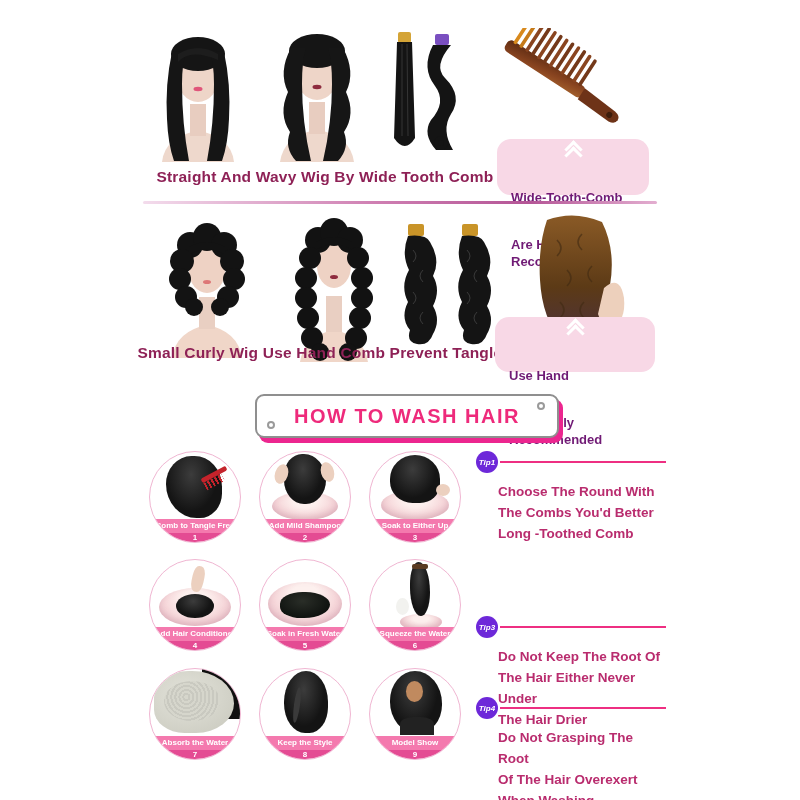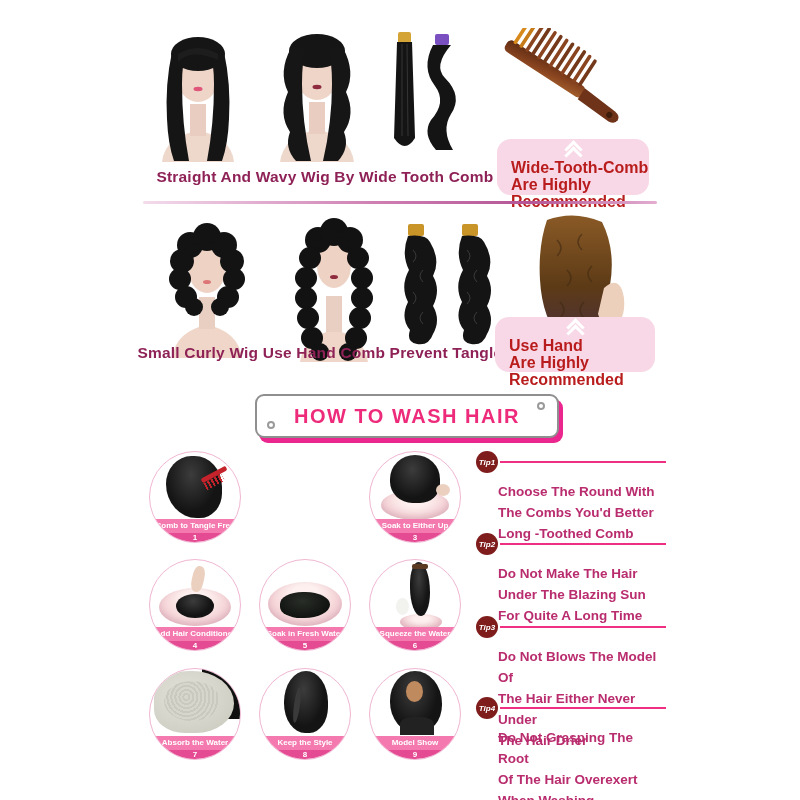--- a/index.html
+++ b/index.html
@@ -5,21 +5,21 @@
   html,body{margin:0;padding:0;background:#fff;font-family:"Liberation Sans",sans-serif;}
   #canvas{position:relative;width:800px;height:800px;background:#ffffff;overflow:hidden;margin:0 auto;}
   .abs{position:absolute;}
   .pz{position:absolute;}
 
   
   .caption{position:absolute;text-align:center;font-weight:bold;font-size:15.5px;color:#8e2156;letter-spacing:.2px;}
 
   
   .rec-badge{position:absolute;background:#f8d8e6;border-radius:14px;padding:20px 0 8px 14px;box-sizing:border-box;}
-  .rec-badge .line{font-size:16px;font-weight:bold;color:#b91c1c;line-height:17px;}
+  .rec-badge .line{font-size:13px;font-weight:bold;color:#701a75;line-height:17px;margin-top:30px;}
   .chev-wrap{position:absolute;top:4px;left:50%;transform:translateX(-50%);width:16px;height:16px;}
   .chev{position:absolute;left:2px;width:10px;height:10px;border-left:3px solid #fff;border-top:3px solid #fff;transform:rotate(45deg);}
   .chev.c1{top:0;}
   .chev.c2{top:6px;}
 
   .divider{position:absolute;height:3px;background:linear-gradient(90deg,#f3dcec 0%,#cf7fb2 45%,#b45596 75%,#e3aed0 100%);border-radius:2px;}
 
   
   .banner{position:absolute;background:#fff;border:2px solid #8f8f8f;border-radius:9px;box-shadow:4px 5px 0 0 #ec268f;display:flex;align-items:center;justify-content:center;}
   .banner-title{font-size:20px;font-weight:bold;color:#ee2a7b;letter-spacing:1.5px;text-align:right;}
@@ -31,21 +31,21 @@
   .step-num{position:absolute;left:0;right:0;bottom:0;height:9px;background:#e44b93;color:#fff;font-size:8px;font-weight:bold;text-align:center;line-height:9px;z-index:5;}
 
   .hair{background:radial-gradient(ellipse at 45% 30%,#3c3c3c 0%,#141414 60%);}
   .bowl{background:radial-gradient(ellipse at 50% 30%,#fdf0ee 25%,#f6d7da 60%,#ecc3cc 100%);box-shadow:inset 0 -3px 6px rgba(180,120,140,.35);border-radius:50%;}
   .skin{background:#ecd0bf;}
   .towel{background:radial-gradient(ellipse at 40% 40%,#e3e3da,#c8c8bd);}
 
   
   .tip{position:absolute;left:476px;width:190px;}
   .tip-head{display:flex;align-items:center;}
-  .tip-badge{width:22px;height:22px;border-radius:50%;background:#7f1d1d;color:#fff;font-size:8px;font-style:italic;font-weight:bold;display:flex;align-items:center;justify-content:center;flex:0 0 22px;}
+  .tip-badge{width:22px;height:22px;border-radius:50%;background:#6d28d9;color:#fff;font-size:8px;font-style:italic;font-weight:bold;display:flex;align-items:center;justify-content:center;flex:0 0 22px;}
   .tip-line{flex:1;height:2px;background:#ee2f82;margin-left:2px;}
   .tip-text{margin:8px 0 0 22px;color:#b92c6e;font-weight:bold;font-size:13.5px;line-height:21px;}
 </style>
 </head>
 <body>
 
 <div id="canvas">
 
   <svg class="abs" style="left:142px;top:24px;" width="112" height="138" viewBox="0 0 112 138">
     <path d="M20,138 Q23,112 56,107 Q89,112 92,138 Z" fill="#eed8cc"></path>
@@ -208,20 +208,28 @@
   </div>
 
   <div class="step" style="left:149px;top:451px;">
     <div class="pz hair" style="left:16px;top:4px;width:56px;height:62px;border-radius:48% 52% 42% 58%;"></div>
     <div class="pz" style="left:50px;top:20px;width:28px;height:5px;background:#c5232b;transform:rotate(-28deg);border-radius:2px;"></div>
     <div class="pz" style="left:54px;top:26px;width:20px;height:8px;background:repeating-linear-gradient(90deg,#c5232b 0 2px,transparent 2px 4px);transform:rotate(-28deg);"></div>
     <div class="step-ribbon">Comb to Tangle Free</div>
     <div class="step-num">1</div>
   </div>
 
+  <div class="step" style="left:259px;top:451px;">
+    <div class="pz bowl" style="left:12px;top:40px;width:66px;height:28px;"></div>
+    <div class="pz hair" style="left:24px;top:2px;width:42px;height:50px;border-radius:45% 55% 50% 50%;"></div>
+    <div class="pz skin" style="left:15px;top:12px;width:13px;height:20px;border-radius:50%;transform:rotate(18deg);"></div>
+    <div class="pz skin" style="left:61px;top:10px;width:13px;height:20px;border-radius:50%;transform:rotate(-15deg);"></div>
+    <div class="step-ribbon">Add Mild Shampoo</div>
+    <div class="step-num">2</div>
+  </div>
 
   <div class="step" style="left:369px;top:451px;">
     <div class="pz bowl" style="left:11px;top:38px;width:68px;height:30px;"></div>
     <div class="pz hair" style="left:20px;top:3px;width:50px;height:48px;border-radius:50% 50% 40% 45%;"></div>
     <div class="pz skin" style="right:10px;top:32px;width:14px;height:12px;border-radius:50%;"></div>
     <div class="step-ribbon">Soak to Either Up</div>
     <div class="step-num">3</div>
   </div>
 
   <div class="step" style="left:149px;top:559px;">
@@ -276,39 +284,28 @@
       <div class="tip-badge">Tip1</div>
       <div class="tip-line"></div>
     </div>
     <div class="tip-text">
       <div>Choose The Round With</div>
       <div>The Combs You'd Better</div>
       <div>Long -Toothed Comb</div>
     </div>
   </div>
 
-  <div class="tip" style="top:533px;">
-    <div class="tip-head">
-      <div class="tip-badge">Tip2</div>
-      <div class="tip-line"></div>
-    </div>
-    <div class="tip-text">
-      <div>Do Not Make The Hair</div>
-      <div>Under The Blazing Sun</div>
-      <div>For Quite A Long Time</div>
-    </div>
-  </div>
 
   <div class="tip" style="top:616px;">
     <div class="tip-head">
       <div class="tip-badge">Tip3</div>
       <div class="tip-line"></div>
     </div>
     <div class="tip-text">
-      <div>Do Not Blows The Model Of</div>
+      <div>Do Not Keep The Root Of</div>
       <div>The Hair Either Never Under</div>
       <div>The Hair Drier</div>
     </div>
   </div>
 
   <div class="tip" style="top:697px;">
     <div class="tip-head">
       <div class="tip-badge">Tip4</div>
       <div class="tip-line"></div>
     </div>

